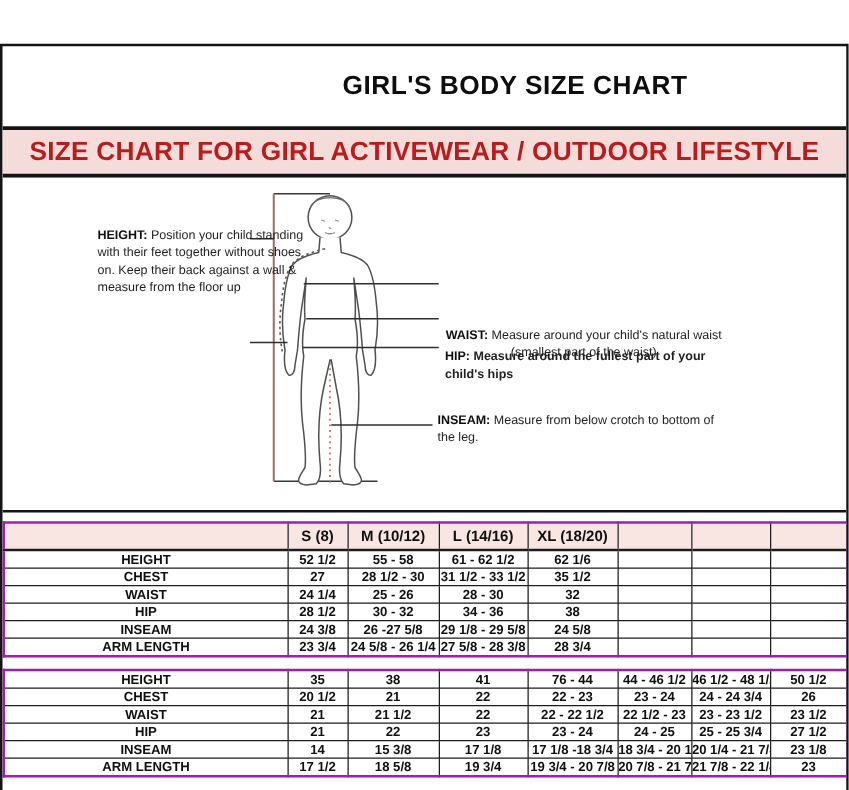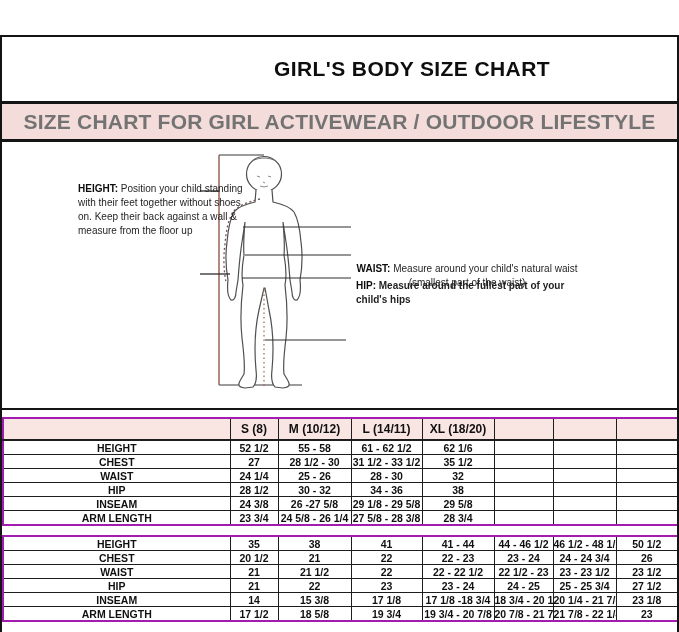--- a/index.html
+++ b/index.html
@@ -12,21 +12,21 @@
   .title-bar {
     height:67px; border-bottom:3px solid #141414;
     display:flex; align-items:center; justify-content:center;
     padding-left:145px; box-sizing:border-box;
   }
   .title-text { font-size:21px; font-weight:bold; color:#0e0e0e; letter-spacing:.4px; white-space:nowrap; }
   .banner {
     height:35px; background:#f3dcd9; border-bottom:3px solid #141414;
     display:flex; align-items:center; justify-content:center;
   }
-  .banner-text { font-size:21px; font-weight:bold; color:#737373; letter-spacing:.2px; white-space:nowrap; }
+  .banner-text { font-size:21px; font-weight:bold; color:#b91c1c; letter-spacing:.2px; white-space:nowrap; }
   .diagram { position:relative; height:266px; border-bottom:2px solid #141414; }
   .diagram svg { position:absolute; left:0; top:0; }
   .ann { position:absolute; font-size:10px; line-height:14px; color:#1f1f1f; }
   .ann b { color:#0d0d0d; }
   .gap1 { height:7px; }
   .gap2 { height:9px; }
   table.size { border-collapse:collapse; table-layout:fixed; width:675px; margin:0 auto; border:2px solid #a21caf; }
   table.size td {
     border:1px solid #1d1d1d; text-align:center; vertical-align:middle;
     font-weight:bold; color:#101010; padding:0; height:13px;
@@ -83,20 +83,24 @@
       <b>HEIGHT:</b>
       <span>Position your child standing with their feet together without shoes on. Keep their back against a wall &amp; measure from the floor up</span>
     </div>
     <div class="ann" style="left:354px; top:120px; width:222px;text-align:center;">
       <b>WAIST:</b>
       <span>Measure around your child's natural waist (smallest part of the waist)</span>
     </div>
     <div class="ann" style="left:354px; top:137px; width:215px;font-weight:bold;">
       <b>HIP:</b>
       <span>Measure around the fullest part of your child's hips</span>
+    </div>
+    <div class="ann" style="left:348px; top:188px; width:228px;">
+      <b>INSEAM:</b>
+      <span>Measure from below crotch to bottom of the leg.</span>
     </div>
   </div>
 
   <div class="gap1"></div>
 
   <table class="size">
     <colgroup>
       <col style="width:227px">
         <col style="width:48px">
         <col style="width:73px">
@@ -104,21 +108,21 @@
       <col style="width:72px">
         <col style="width:59px">
         <col style="width:63px">
         <col style="width:62px">
     </colgroup>
     <tbody>
       <tr class="head">
         <td></td>
         <td>S (8)</td>
         <td>M (10/12)</td>
-        <td>L (14/11)</td>
+        <td>L (14/16)</td>
         <td>XL (18/20)</td>
         <td></td>
         <td></td>
         <td></td>
       </tr>
       <tr>
         <td>HEIGHT</td>
         <td>52 1/2</td>
         <td>55 - 58</td>
         <td>61 - 62 1/2</td>
@@ -155,21 +159,21 @@
         <td>38</td>
         <td></td>
         <td></td>
         <td></td>
       </tr>
       <tr>
         <td>INSEAM</td>
         <td>24 3/8</td>
         <td>26 -27 5/8</td>
         <td>29 1/8 - 29 5/8</td>
-        <td>29 5/8</td>
+        <td>24 5/8</td>
         <td></td>
         <td></td>
         <td></td>
       </tr>
       <tr>
         <td>ARM LENGTH</td>
         <td>23 3/4</td>
         <td>24 5/8 - 26 1/4</td>
         <td>27 5/8 - 28 3/8</td>
         <td>28 3/4</td>
@@ -192,21 +196,21 @@
         <col style="width:59px">
         <col style="width:63px">
         <col style="width:62px">
     </colgroup>
     <tbody>
       <tr>
         <td>HEIGHT</td>
         <td>35</td>
         <td>38</td>
         <td>41</td>
-        <td>41 - 44</td>
+        <td>76 - 44</td>
         <td>44 - 46 1/2</td>
         <td>46 1/2 - 48 1/2</td>
         <td>50 1/2</td>
       </tr>
       <tr>
         <td>CHEST</td>
         <td>20 1/2</td>
         <td>21</td>
         <td>22</td>
         <td>22 - 23</td>

